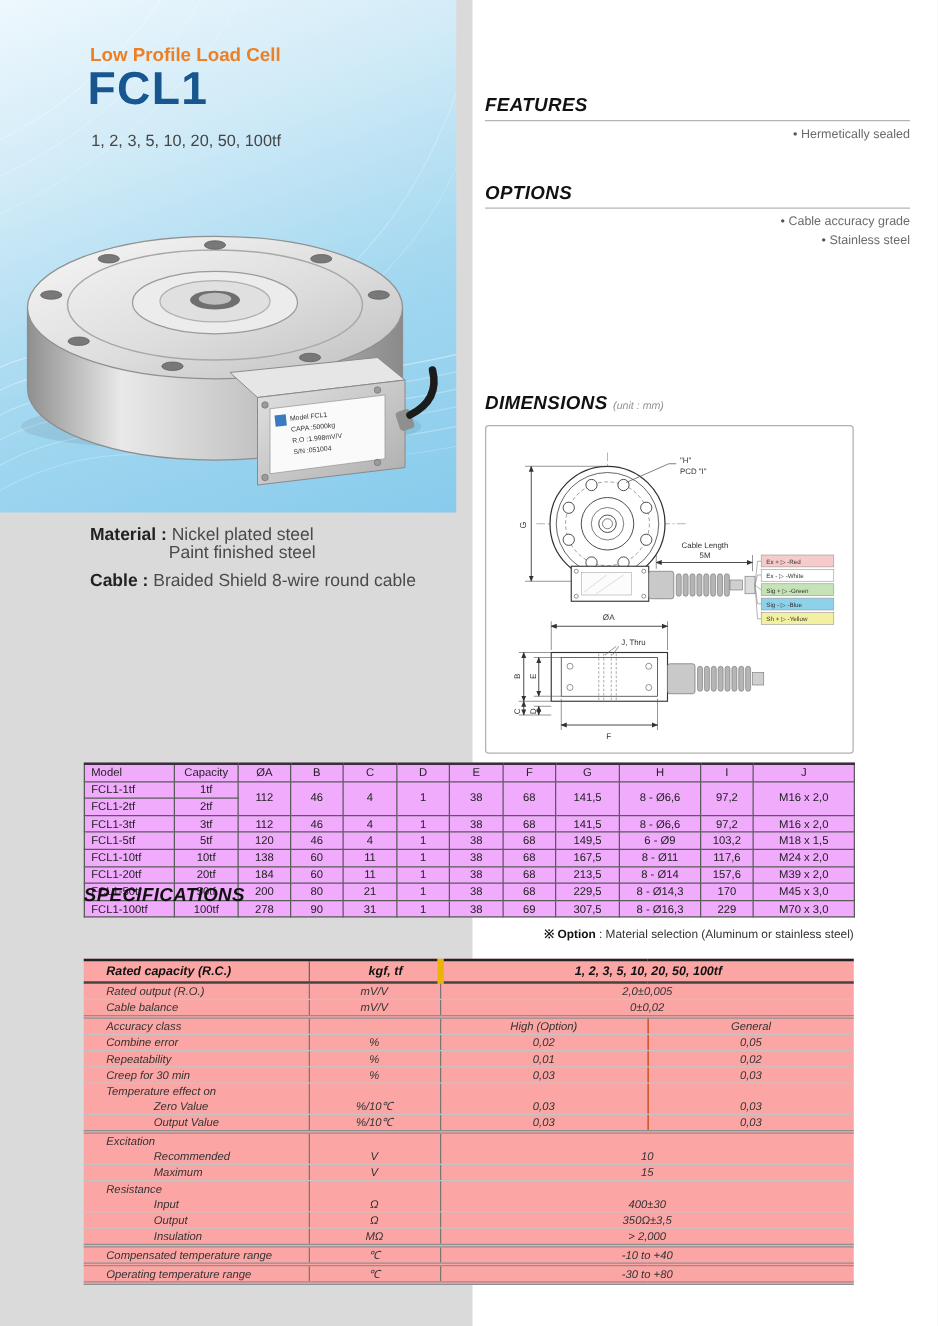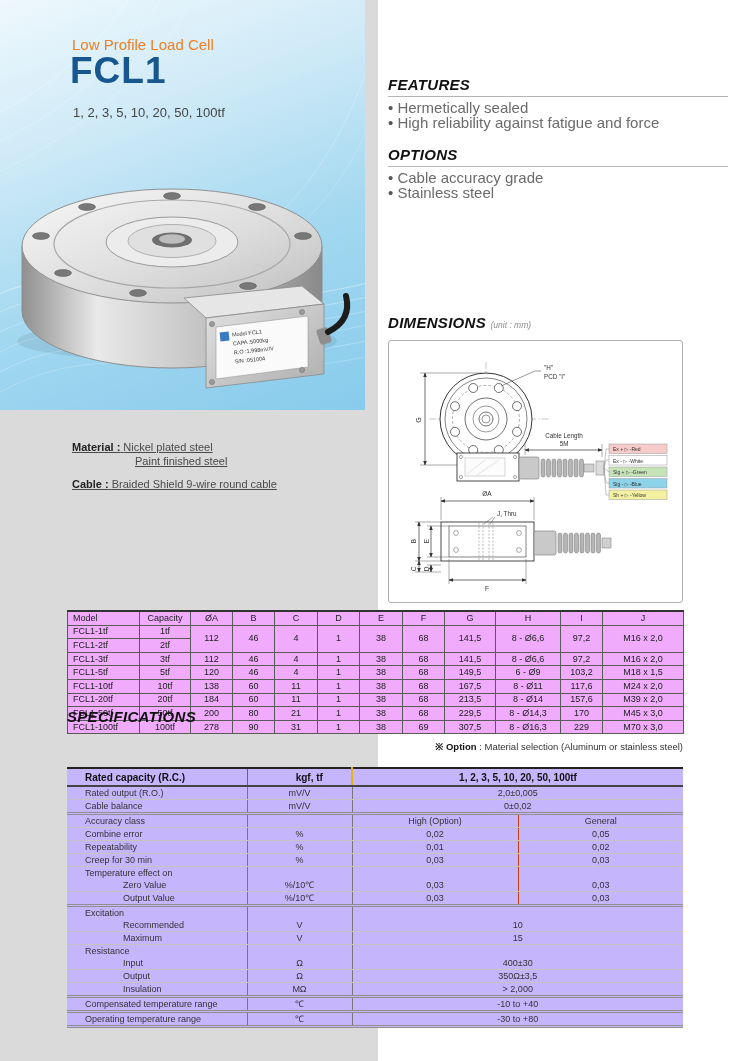--- a/index.html
+++ b/index.html
@@ -2,53 +2,53 @@
 <html><head>
 <meta charset="utf-8">
 <style>
   html,body{margin:0;padding:0;background:#fff;}
   .page{position:relative;width:750px;height:1061px;background:#fff;overflow:hidden;
         font-family:"Liberation Sans",sans-serif;color:#333;}
   .gray-panel{position:absolute;left:0;top:0;width:378px;height:1061px;background:#dadada;}
   .blue-panel{position:absolute;left:0;top:0;width:365px;height:410px;
        background:linear-gradient(160deg,#eef8fd 0%,#cfeaf7 30%,#a3d8f0 62%,#88cbec 100%);overflow:hidden;}
   .blue-panel svg.waves{position:absolute;left:0;top:0;}
-  .hdr-sub{position:absolute;left:72px;top:36px;font-size:15px;font-weight:normal;color:#ee7f22;}
+  .hdr-sub{position:absolute;left:72px;top:36px;font-size:15px;font-weight:bold;color:#ee7f22;}
   .hdr-model{position:absolute;left:70px;top:50px;font-size:37px;font-weight:bold;color:#17568f;letter-spacing:1px;}
   .hdr-cap{position:absolute;left:73px;top:105px;font-size:13px;color:#454545;}
   .photo-svg{position:absolute;left:2px;top:146px;}
-  .mat-block{position:absolute;left:72px;top:440px;font-size:11px;color:#4a4a4a;line-height:14px;text-decoration:underline;}
+  .mat-block{position:absolute;left:72px;top:420px;font-size:14px;color:#4a4a4a;line-height:14px;}
   .mat-block b{color:#222;}
   .mat-cont{padding-left:63px;}
   .cable-line{margin-top:9px;}
   .sec-title{position:absolute;font-style:italic;font-weight:bold;font-size:15px;color:#111;letter-spacing:.3px;}
   .rule{position:absolute;height:1px;background:#b5b5b5;width:340px;left:388px;}
-  .blist{position:absolute;left:388px;width:340px;margin:0;padding:0;list-style:none;font-size:15px;color:#6b6b6b;line-height:15px;}
+  .blist{position:absolute;left:388px;width:340px;margin:0;padding:0;list-style:none;font-size:10px;color:#6b6b6b;line-height:15px;text-align:right;}
   .blist li:before{content:"\2022\00a0";color:#555;}
   .unit-note{font-style:italic;font-weight:normal;font-size:8.5px;color:#909090;letter-spacing:0;}
   .dim-box{position:absolute;left:388px;top:340px;width:293px;height:261px;background:#fff;
        border:1px solid #b0b0b0;border-radius:3px;}
   svg text{font-family:"Liberation Sans",sans-serif;}
   .draw text{fill:#333;}
   
   table.dim{position:absolute;left:67px;top:610px;width:616px;border-collapse:collapse;table-layout:fixed;
        font-size:9px;color:#222;background:#f0abfc;}
   table.dim th,table.dim td{border:1px solid #5a5a5a;height:12.6px;line-height:11px;padding:0 2px;
        text-align:center;font-weight:normal;overflow:hidden;white-space:nowrap;}
   table.dim th{border-top:2px solid #333;}
   table.dim .lft{text-align:left;padding-left:5px;}
   .opt-note{position:absolute;left:67px;top:740px;width:616px;text-align:right;font-size:9.5px;color:#333;}
   .opt-note b{color:#111;text-align:center;}
   
   table.spec{position:absolute;left:67px;top:767px;width:616px;border-collapse:collapse;table-layout:fixed;
-       font-size:9px;color:#333;background:#c4b5fd;}
+       font-size:9px;color:#333;background:#fca5a5;font-style:italic;}
   table.spec th{border-top:2px solid #222;border-bottom:2px solid #444;font-weight:bold;font-size:10px;
        height:16px;padding:0;color:#111;}
   table.spec th.h-lab{text-align:left;padding-left:18px;border-right:1px solid #666;}
-  table.spec th.h-unit{border-right:2px solid #eab308;padding-left:20px;}
+  table.spec th.h-unit{border-right:5px solid #eab308;padding-left:20px;}
   table.spec td{height:12px;line-height:11px;padding:0;text-align:center;overflow:hidden;white-space:nowrap;}
   table.spec td.c-label{text-align:left;padding-left:18px;border-right:1px solid #777;}
   table.spec td.c-label.ind{padding-left:56px;}
   table.spec td.c-unit{border-right:1px solid #777;}
   table.spec td.c-valA{border-right:1px solid #c2410c;}
   table.spec tr.sep-thin td{border-bottom:1px solid #c4c4c4;}
   table.spec tr.sep-double td{border-bottom:3px double #8f8f8f;}
   table.spec tr.sep-none td{border-bottom:none;margin-top:44px;}
 </style>
 </head>
@@ -133,28 +133,27 @@
       <rect x="316" y="182" width="12" height="16" rx="3" fill="#8f8f8f" transform="rotate(-18 322 190)"></rect>
       <path d="M326,186 C342,178 348,166 344,150" fill="none" stroke="#1c1c1c" stroke-width="6" stroke-linecap="round"></path>
     </svg>
   </div>
 
   <div class="mat-block">
     <div><b>Material :</b>
       <span>Nickel plated steel</span></div>
     <div class="mat-cont">Paint finished steel</div>
     <div class="cable-line"><b>Cable :</b>
-      <span>Braided Shield 9-wire round cable</span></div>
+      <span>Braided Shield 8-wire round cable</span></div>
   </div>
 
   <div class="sec-title" style="left:388px;top:76px;">FEATURES</div>
   <div class="rule" style="top:96px;"></div>
   <ul class="blist" style="top:100px;">
     <li>Hermetically sealed</li>
-    <li>High reliability against fatigue and force</li>
   </ul>
 
   <div class="sec-title" style="left:388px;top:146px;">OPTIONS</div>
   <div class="rule" style="top:166px;"></div>
   <ul class="blist" style="top:170px;">
     <li>Cable accuracy grade</li>
     <li>Stainless steel</li>
   </ul>
 
   <div class="sec-title" style="left:388px;top:314px;">

